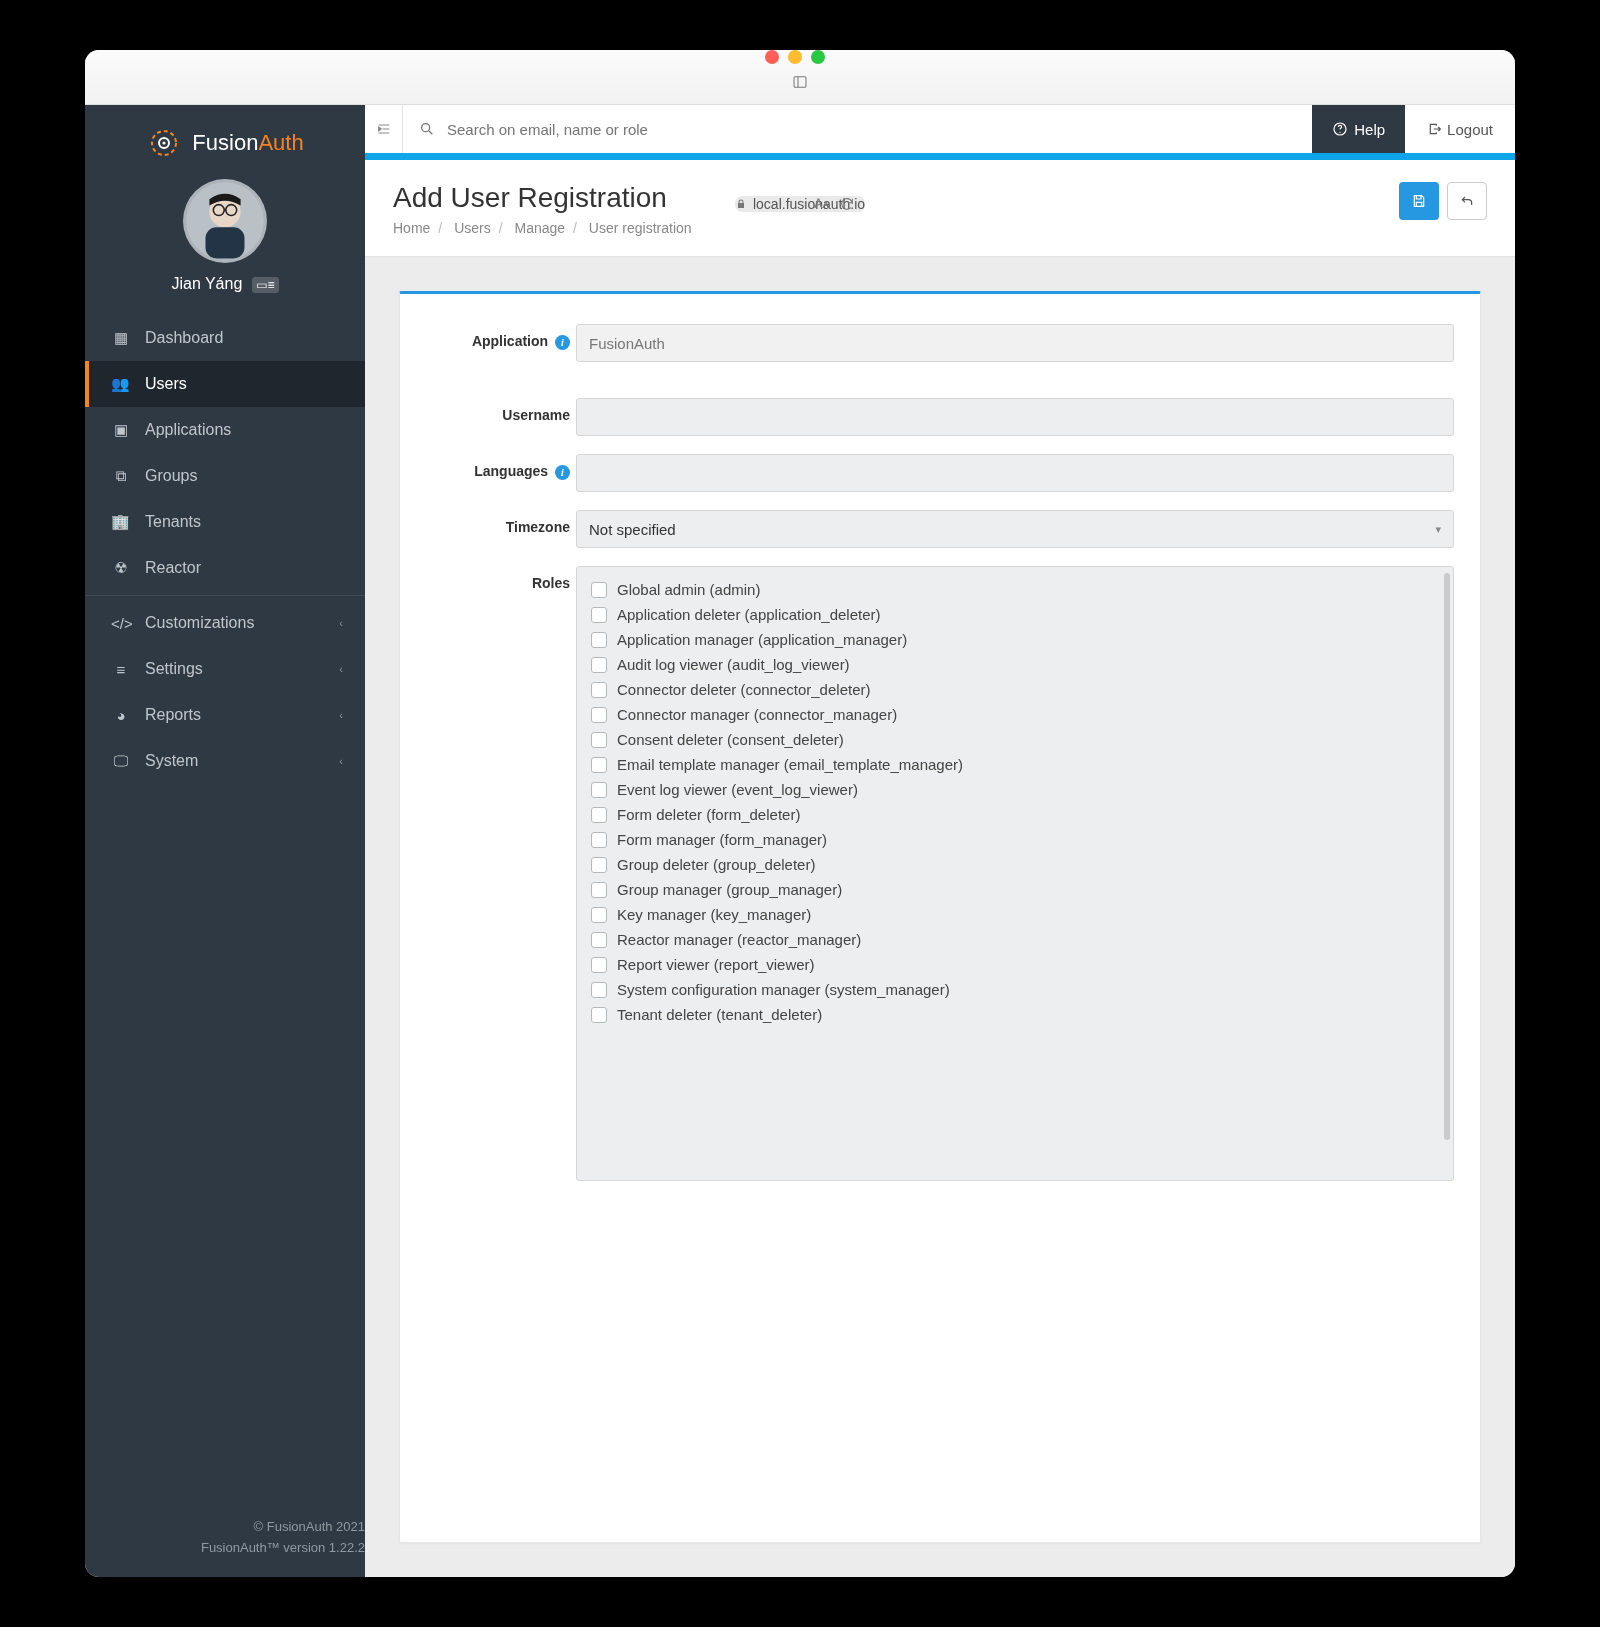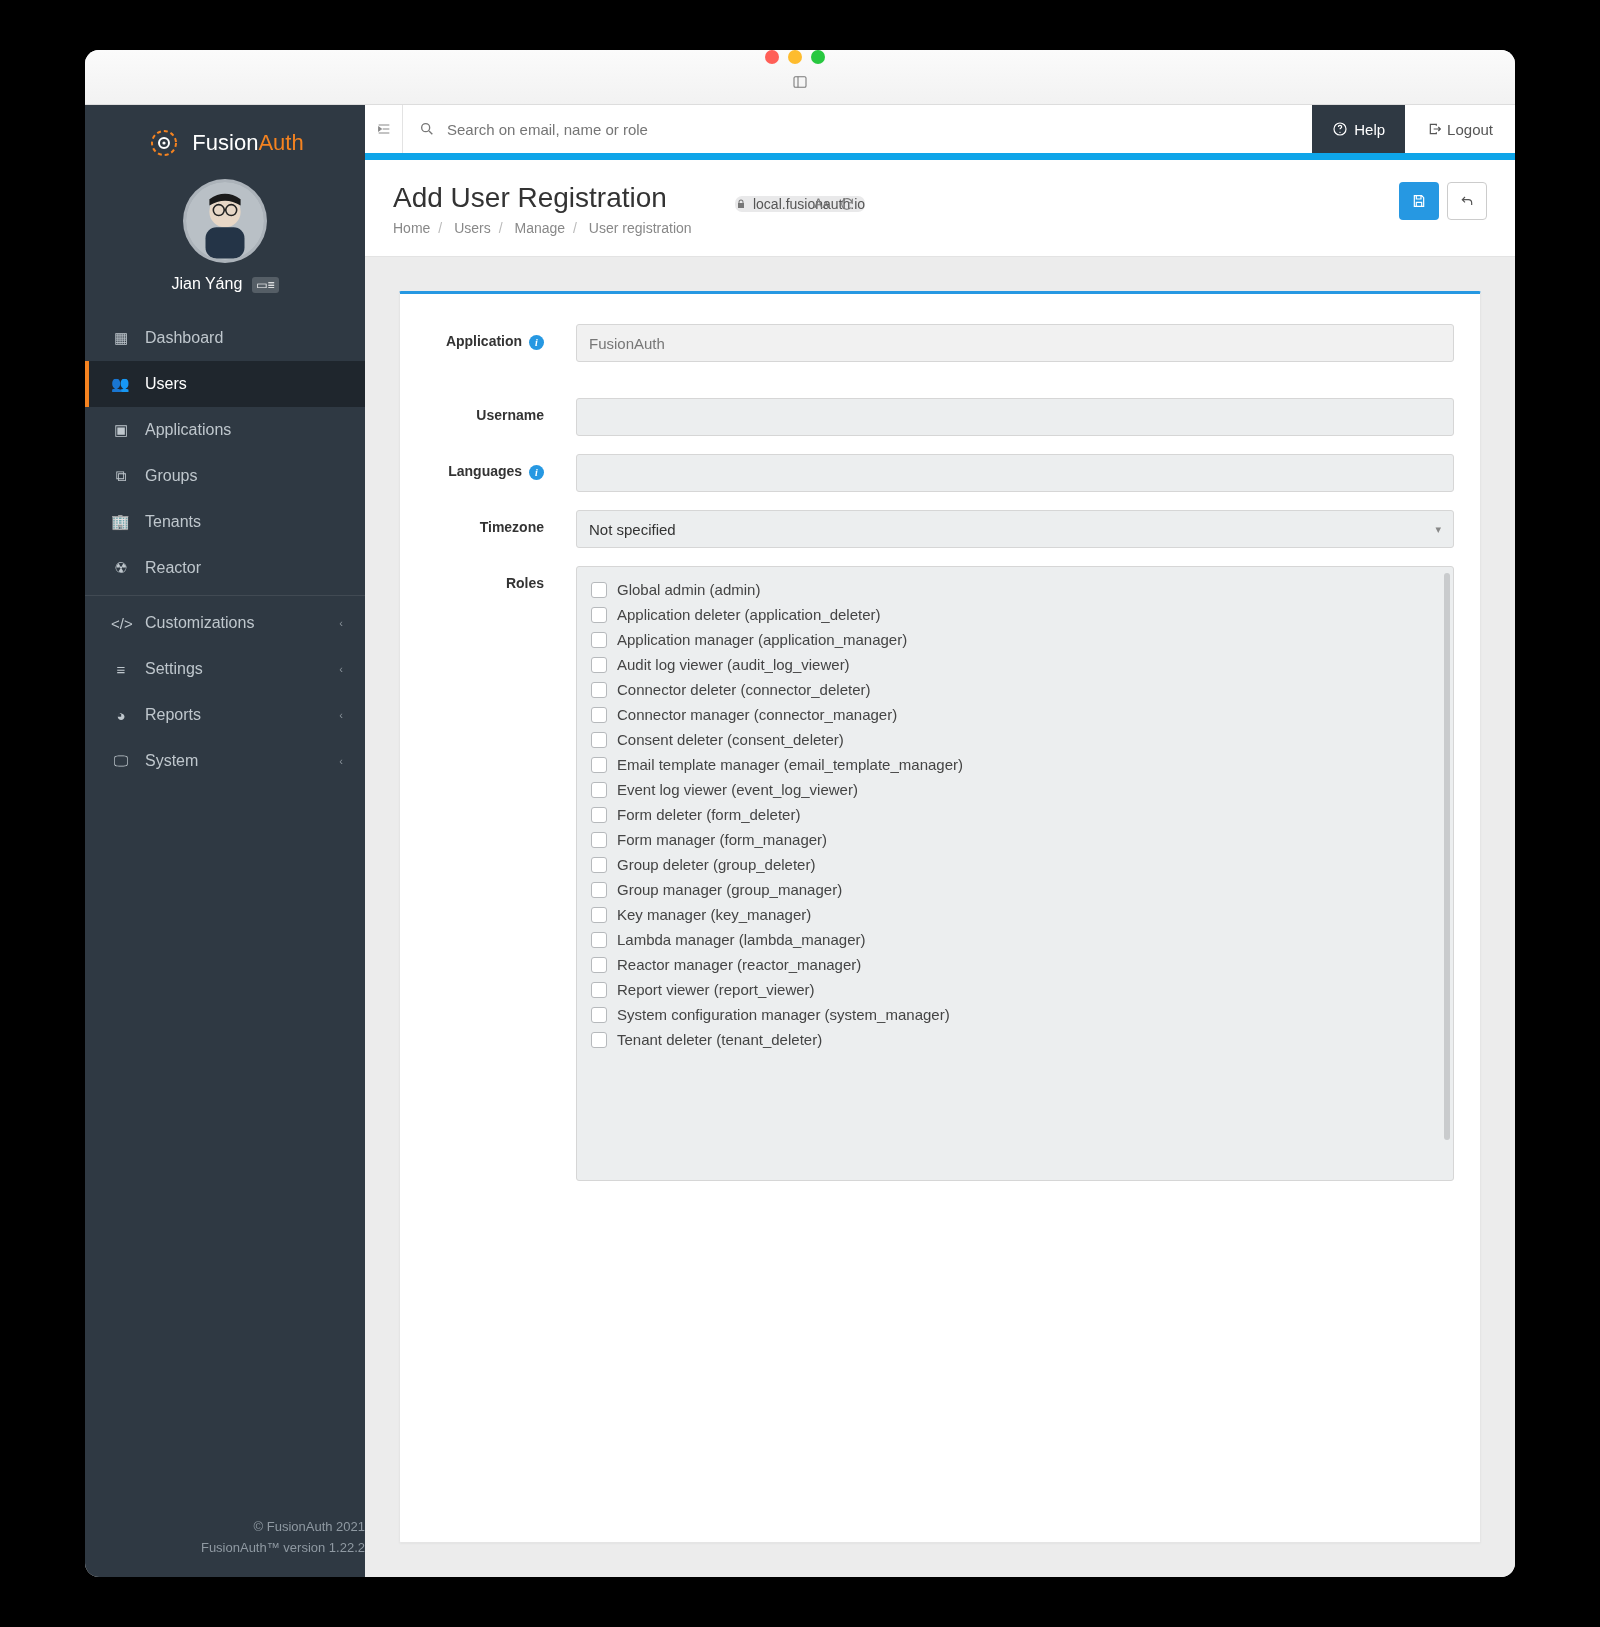--- a/index.html
+++ b/index.html
@@ -91,21 +91,21 @@
   .page-header h1 { font-size:28px; font-weight:400; color:#333; margin-bottom:6px;}
   .breadcrumbs { color:#888; font-size:14px; }
   .breadcrumbs .sep { margin:0 8px; color:#bbb;}
   .hdr-actions { margin-left:auto; display:flex; gap:8px;}
   .btn { width:40px; height:38px; border-radius:4px; display:flex; align-items:center; justify-content:center; border:1px solid transparent; cursor:pointer;}
   .btn-primary { background:#2698e2; color:#fff;}
   .btn-default { background:#fff; border-color:#ccc; color:#555;}
   .content-wrap { padding:34px; flex:1; overflow:auto;}
   .panel { background:#fff; border:1px solid #e5e5e5; border-top:3px solid #2698e2; border-radius:2px; padding:30px 26px 0; height:100%; box-shadow:0 1px 2px rgba(0,0,0,0.04); overflow:hidden;}
   .form-row { display:flex; align-items:flex-start; margin-bottom:18px; }
-  .form-label { width:150px; text-align:right; padding-right:32px; padding-top:9px; font-weight:600; color:#333; font-size:14px;}
+  .form-label { width:150px; text-align:right; padding-right:6px; padding-top:9px; font-weight:600; color:#333; font-size:14px;}
   .info-icon { display:inline-block; width:15px; height:15px; border-radius:50%; background:#2698e2; color:#fff; font-size:10px; line-height:15px; text-align:center; font-weight:700; margin-left:3px; font-style:italic; font-family:Georgia,serif;}
   .form-control { flex:1; }
   .input, .select {
     width:100%; height:38px; padding:0 12px; border:1px solid #d6d6d6; border-radius:3px; font-size:15px; color:#333;
   }
   .input[readonly]{ background:#f1f1f1; color:#777;}
   .input.disabled{ background:#eceeef; }
   .select { background:#eceeef; display:flex; align-items:center; justify-content:space-between;}
   .select .caret{ color:#888; font-size:11px;}
   .roles-box {
@@ -409,24 +409,20 @@
                 <div class="role-item">
                   <span class="chk"></span>
                   <span>Group manager (group_manager)</span>
                 </div>
                 <div class="role-item">
                   <span class="chk"></span>
                   <span>Key manager (key_manager)</span>
                 </div>
                 <div class="role-item">
                   <span class="chk"></span>
-                  <span>Lambda manager (lambda_manager)</span>
-                </div>
-                <div class="role-item">
-                  <span class="chk"></span>
                   <span>Reactor manager (reactor_manager)</span>
                 </div>
                 <div class="role-item">
                   <span class="chk"></span>
                   <span>Report viewer (report_viewer)</span>
                 </div>
                 <div class="role-item">
                   <span class="chk"></span>
                   <span>System configuration manager (system_manager)</span>
                 </div>

